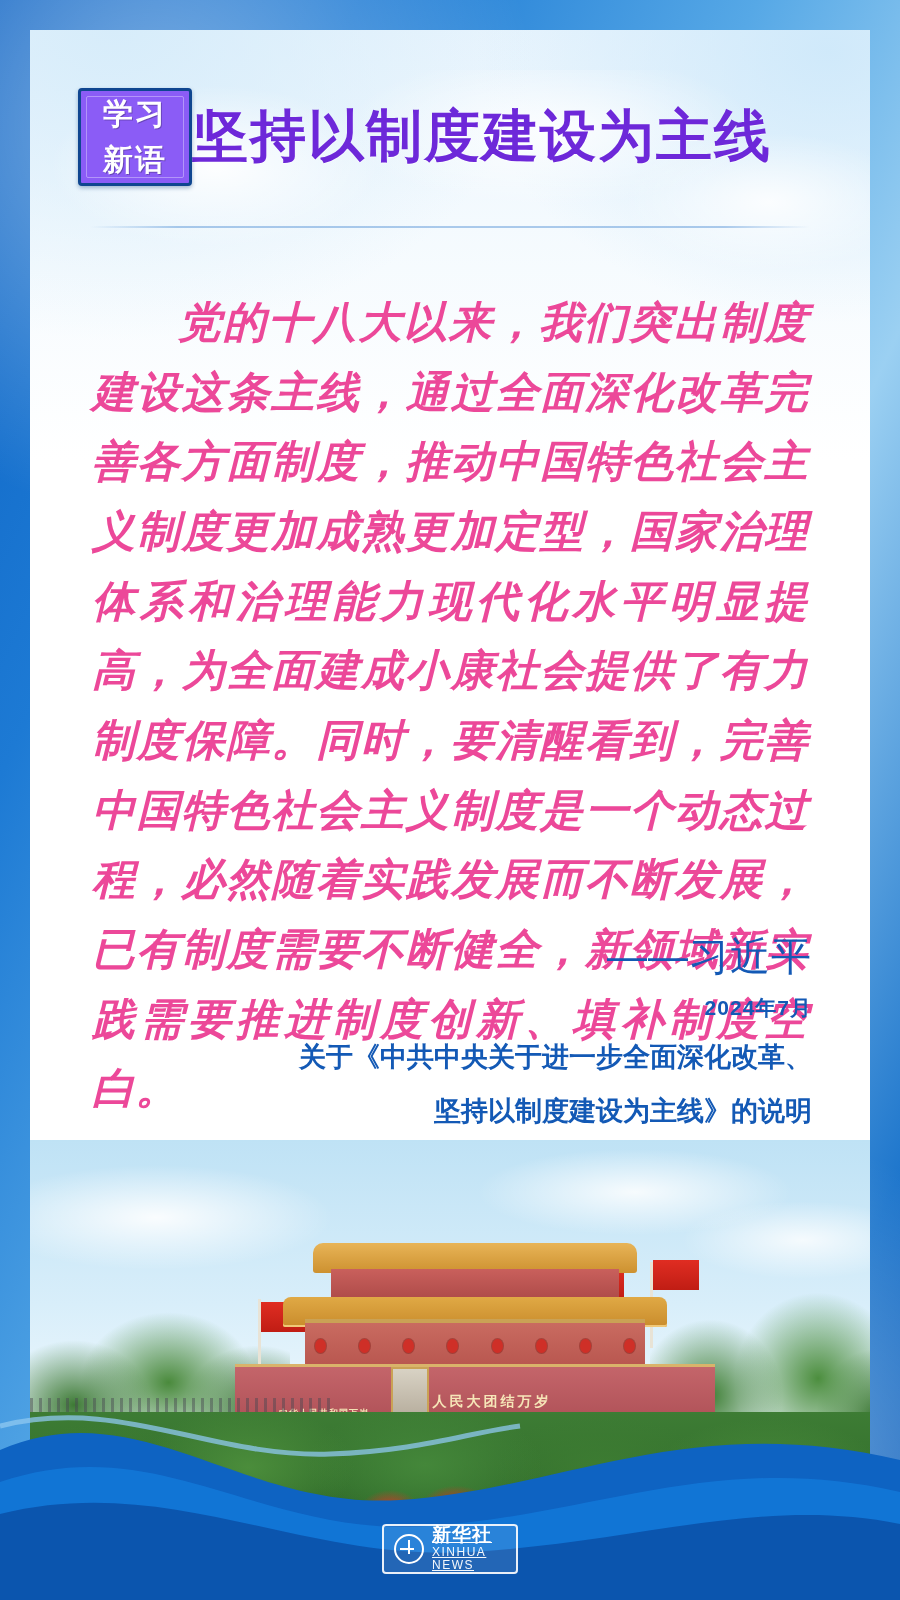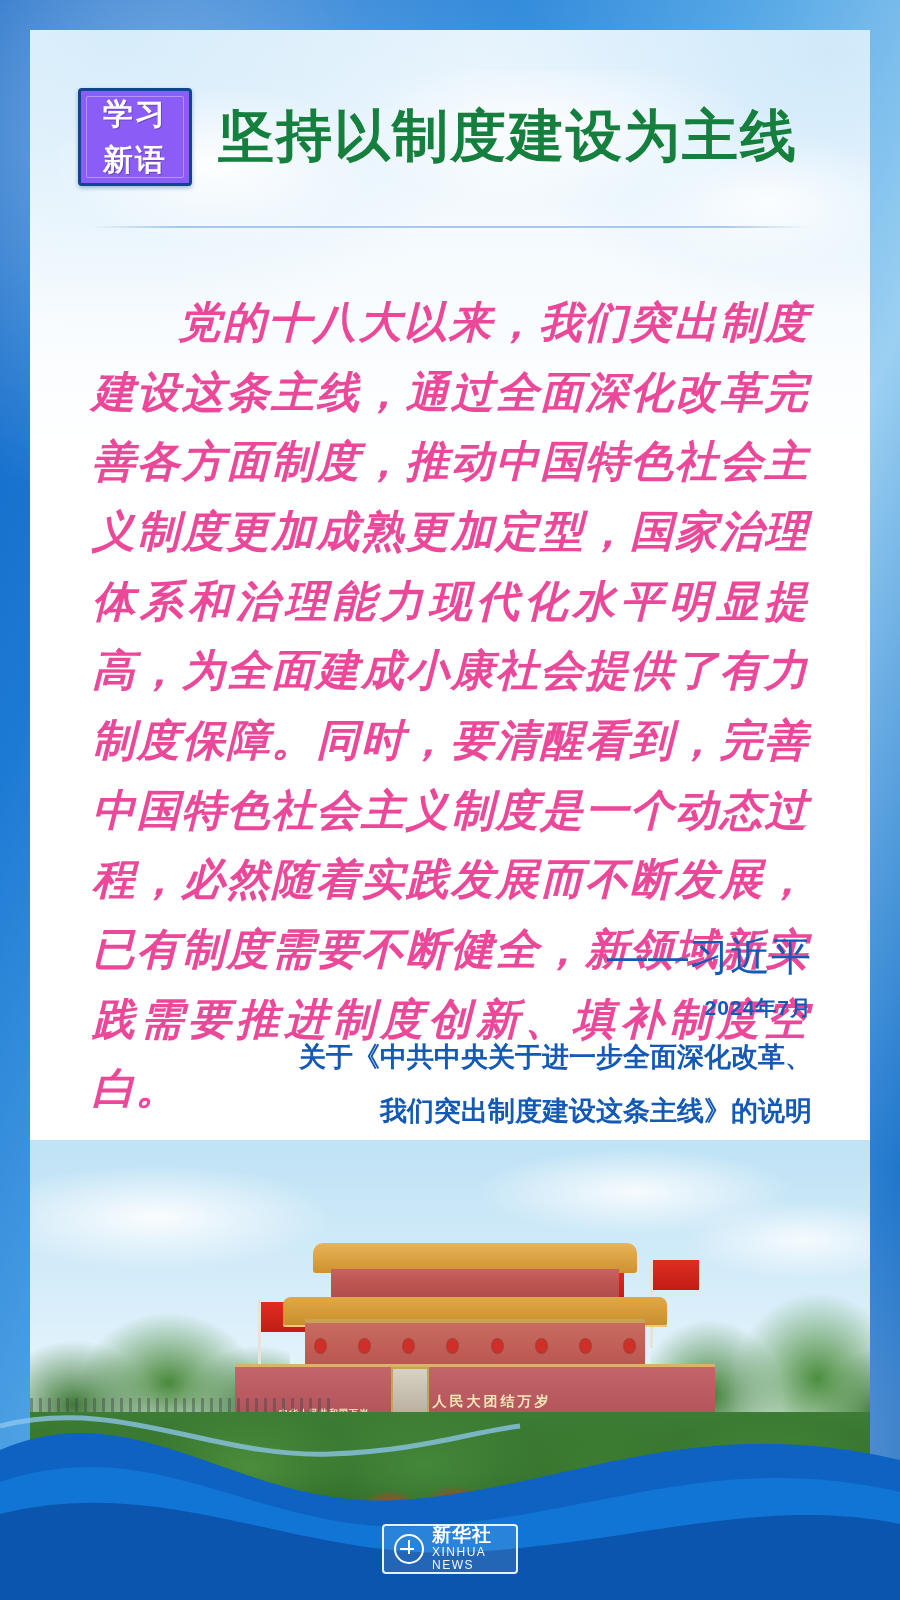--- a/index.html
+++ b/index.html
@@ -98,26 +98,25 @@
   }
   .logo-stamp .l2 { margin-top: 16px; }
   .logo-stamp::before {
     content: "";
     position: absolute;
     left: 5px; top: 5px; right: 5px; bottom: 5px;
     border: 1px solid rgba(255,255,255,.35);
     border-radius: 2px;
   }
   .headline {
-    margin-left: 26px;
     font-family: "Liberation Sans", sans-serif;
     font-weight: bold;
     font-size: 56px;
     letter-spacing: 2px;
-    color: #15803d;
+    color: #6d28d9;
     white-space: nowrap;
     text-shadow: 0 1px 0 rgba(255,255,255,.6);
   }
 
   .header-rule {
     position: absolute;
     left: 60px;
     top: 196px;
     width: 720px;
     height: 2px;
@@ -334,21 +333,21 @@
   .badge .mark::before {
     content:"";
     position:absolute; left:50%; top:4px; width:2px; height:14px;
     background:#fff; transform: translateX(-50%);
   }
   .badge .mark::after {
     content:"";
     position:absolute; left:4px; top:50%; width:14px; height:2px;
     background:#fff; transform: translateY(-50%);
   }
-  .badge .txt { color:#fff; line-height:1.1; }
+  .badge .txt { color:#fff; line-height:1.1;text-decoration:underline; }
   .badge .txt .cn { font-size: 19px; font-weight: bold; letter-spacing: 1px; }
   .badge .txt .en { font-size: 12px; letter-spacing: 1.5px; opacity:.95; }
 </style>
 </head>
 <body>
 
 <div class="poster">
   <div class="frame-bg"></div>
 
   <div class="card">
@@ -362,21 +361,21 @@
       <div class="headline">坚持以制度建设为主线</div>
     </div>
     <div class="header-rule"></div>
 
     <div class="quote">党的十八大以来，我们突出制度建设这条主线，通过全面深化改革完善各方面制度，推动中国特色社会主义制度更加成熟更加定型，国家治理体系和治理能力现代化水平明显提高，为全面建成小康社会提供了有力制度保障。同时，要清醒看到，完善中国特色社会主义制度是一个动态过程，必然随着实践发展而不断发展，已有制度需要不断健全，新领域新实践需要推进制度创新、填补制度空白。</div>
 
     <div class="attrib">
       <div class="author">——习近平</div>
       <div class="date">2024年7月</div>
       <div class="source">关于《中共中央关于进一步全面深化改革、</div>
-      <div class="source">我们突出制度建设这条主线》的说明</div>
+      <div class="source">坚持以制度建设为主线》的说明</div>
     </div>
 
     <div class="photo">
       <div class="sky2"></div>
       <div class="trees-left"></div>
       <div class="trees-right"></div>
 
       <div class="flagpole" style="left:545px; bottom:215px;"></div>
       <div class="flag" style="left:548px; bottom:272px;"></div>
       <div class="flagpole" style="left:620px; bottom:222px;"></div>

